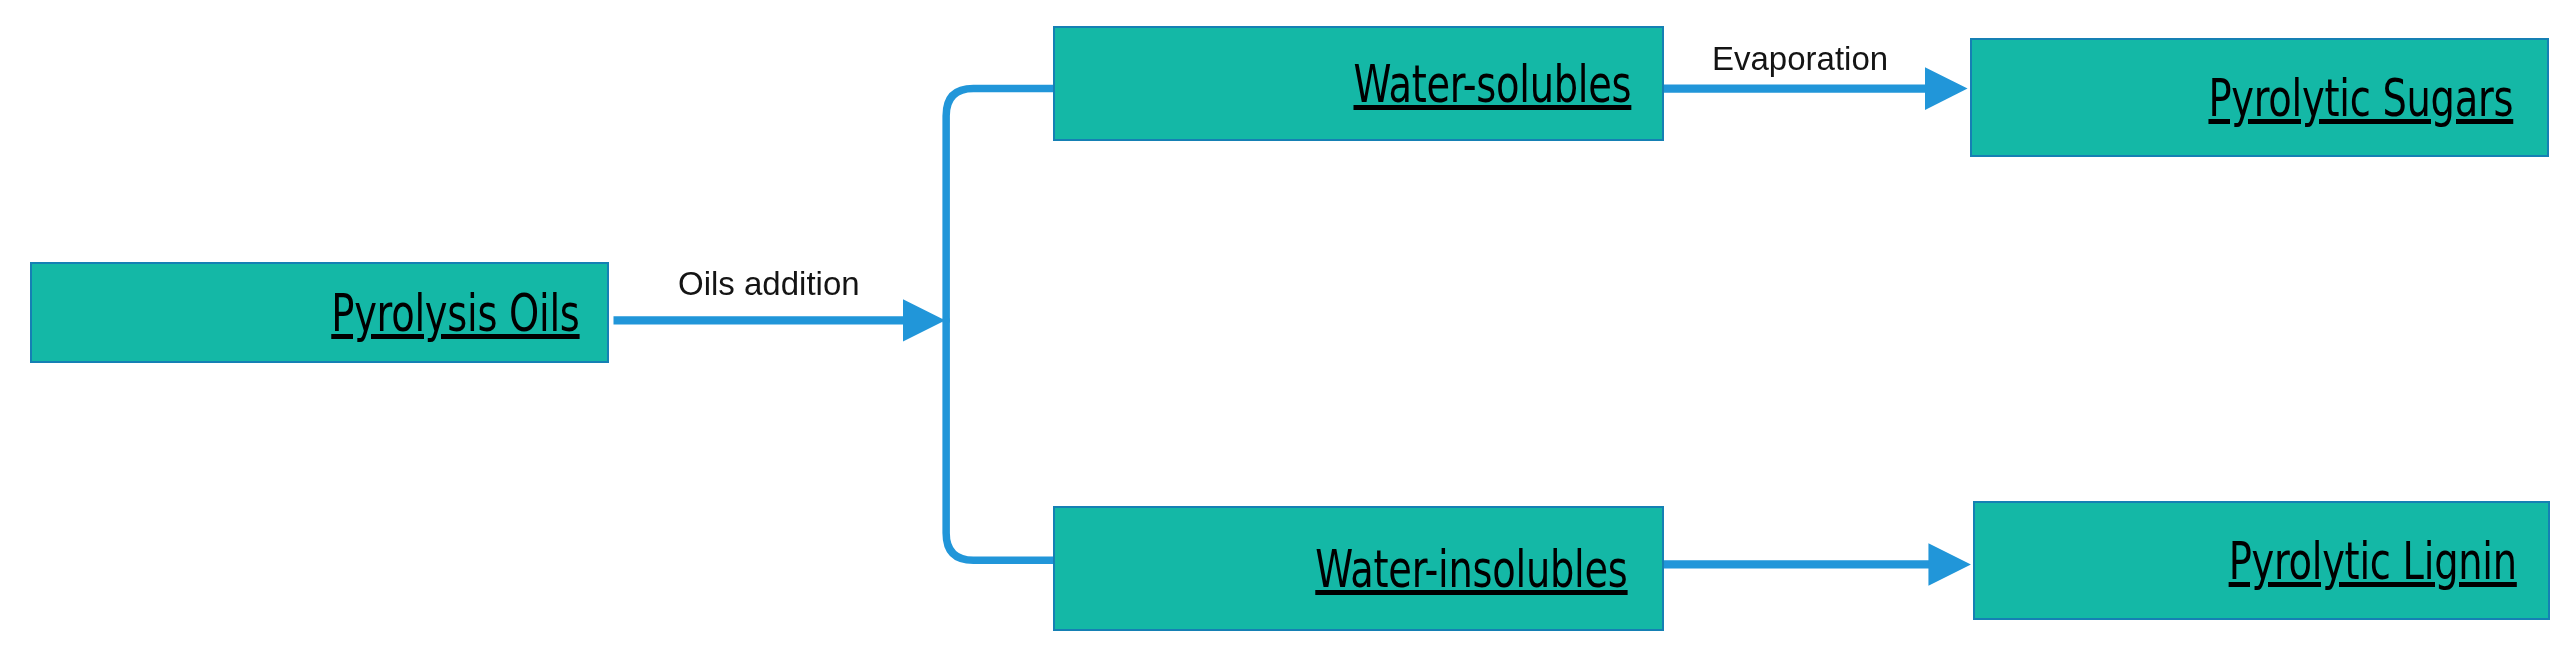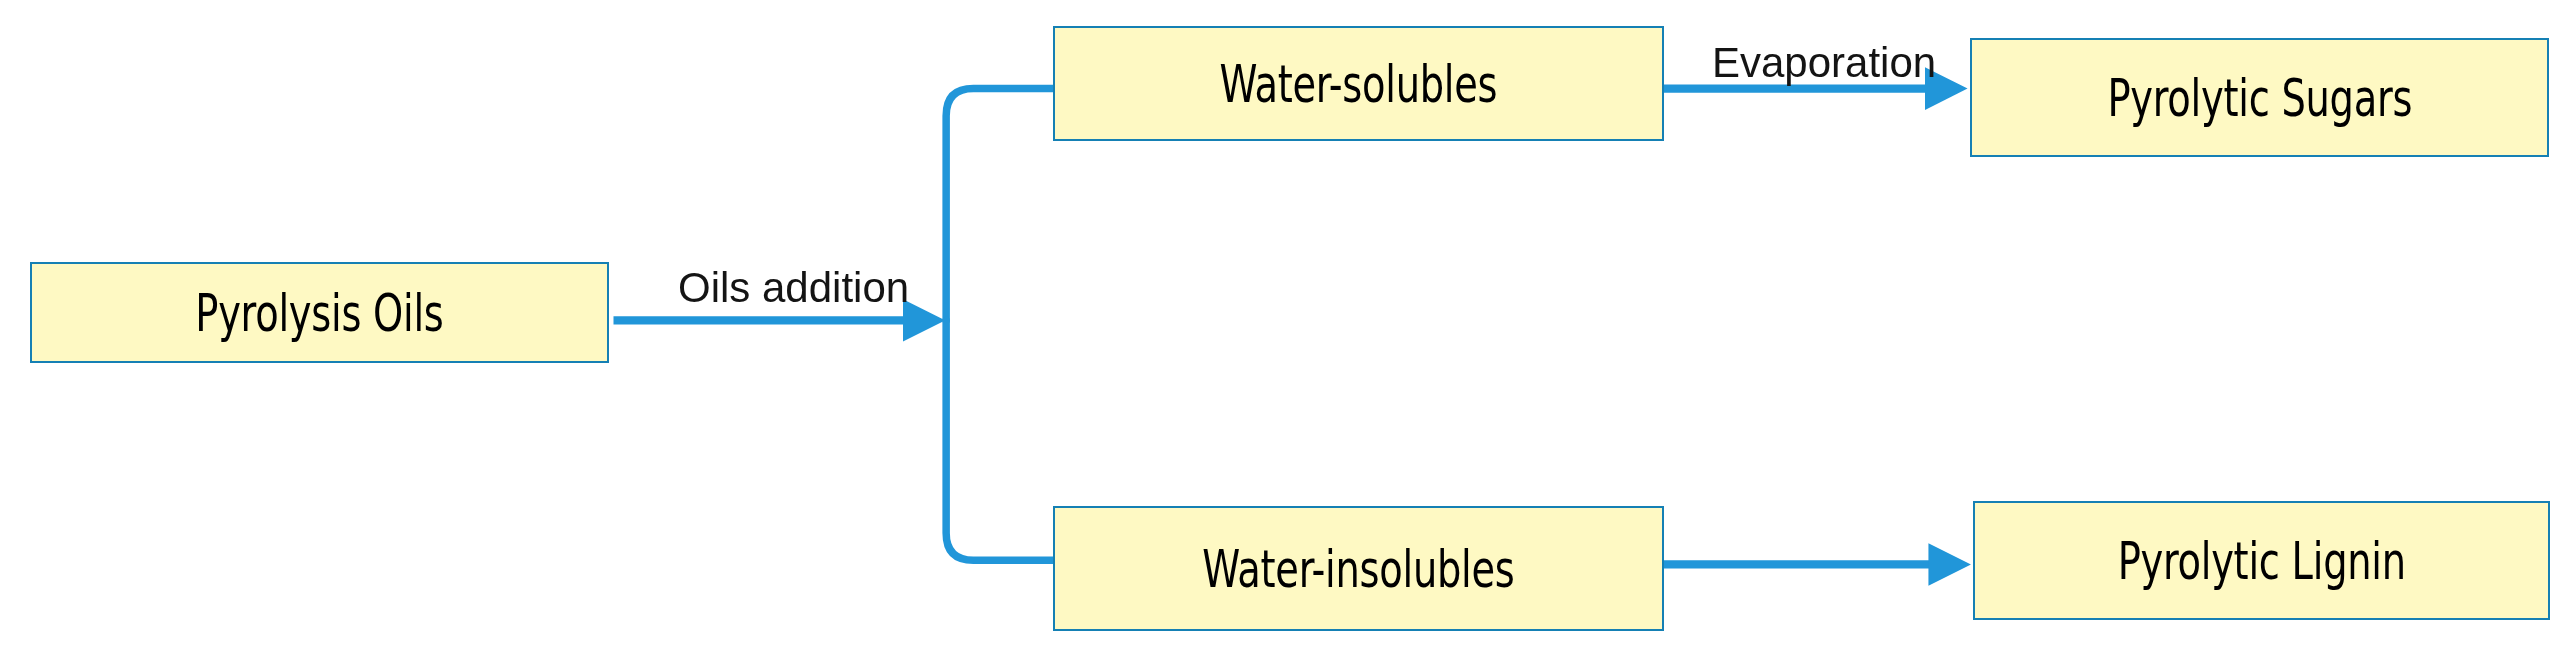--- a/index.html
+++ b/index.html
@@ -22,43 +22,44 @@
     position: absolute;
     left: 0;
     top: 0;
     width: 2576px;
     height: 651px;
     display: block;
   }
   .node-box {
     position: absolute;
     box-sizing: border-box;
-    background: #fef9c3;
+    background: #14b8a6;
     border: 2px solid #1580B4;
     display: flex;
     align-items: center;
-    justify-content: center;
+    justify-content: flex-end;
     z-index: 3;
+    text-decoration: underline;
   }
   .node-label {
     color: #000000;
     font-family: "DejaVu Sans Condensed", "Liberation Sans Narrow", "Liberation Sans", sans-serif;
     font-size: 52px;
     line-height: 1;
     font-weight: 400;
     letter-spacing: -0.3px;
     white-space: nowrap;
     transform: scaleX(0.82);
     transform-origin: center center;
   }
   .edge-label {
     position: absolute;
     color: #141414;
     font-family: "Liberation Sans", sans-serif;
-    font-size: 42px;
+    font-size: 33px;
     line-height: 1;
     white-space: nowrap;
     z-index: 4;
   }
   
   #node-pyrolysis-oils   { left: 30px;   top: 262px; width: 579px; height: 101px; }
   #node-water-solubles   { left: 1053px; top: 26px;  width: 611px; height: 115px; }
   #node-pyrolytic-sugars { left: 1970px; top: 31px;  width: 579px; height: 119px; margin-top: 7px; }
   #node-water-insolubles { left: 1053px; top: 506px; width: 611px; height: 125px; }
   #node-pyrolytic-lignin { left: 1973px; top: 501px; width: 577px; height: 119px; }

